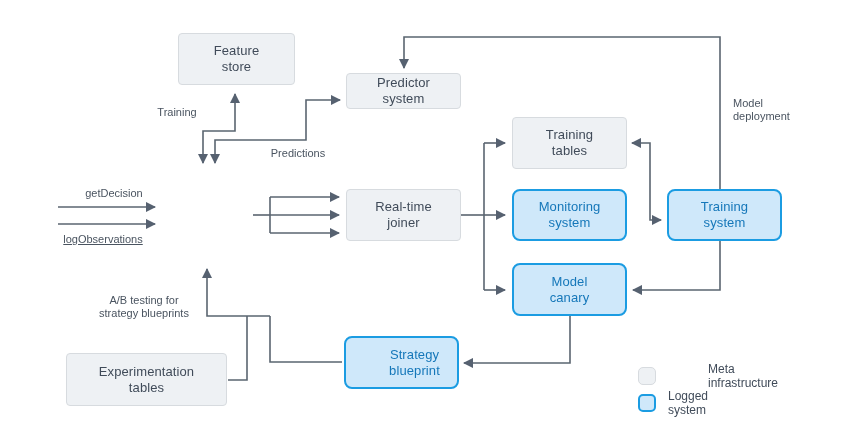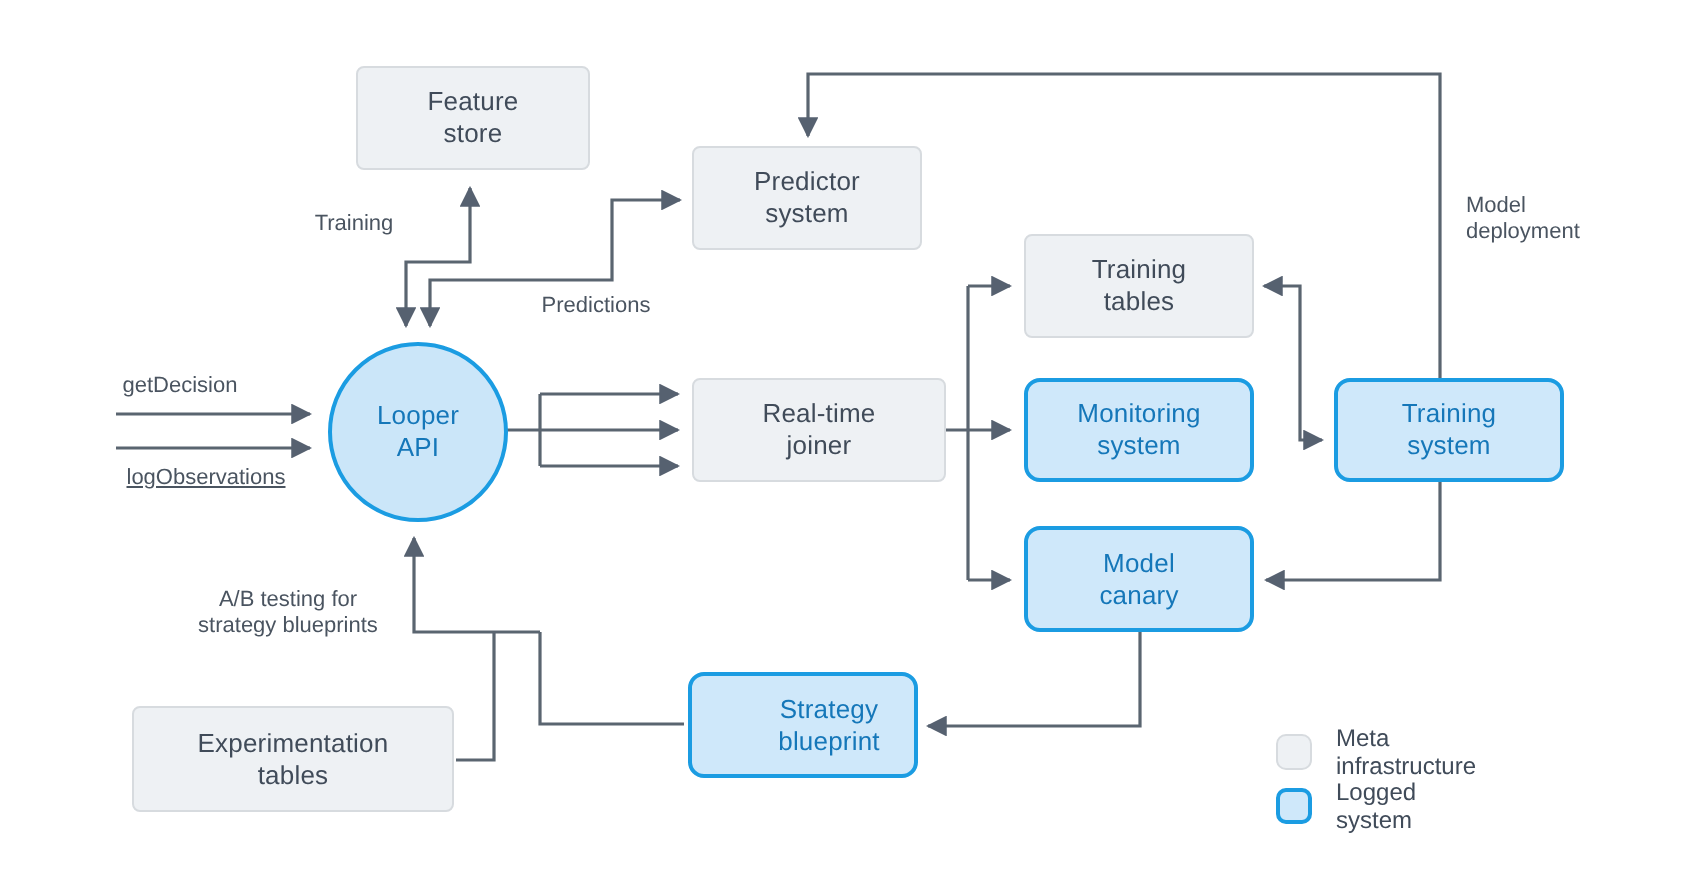--- a/index.html
+++ b/index.html
@@ -110,27 +110,25 @@
 
       <path d="M228,380 H247 V316"></path>
 
       <path d="M270,316 H207 V269" marker-end="url(#arw)"></path>
     </g>
   </svg>
 
   <div class="node meta" style="left:178px; top:33px; width:117px; height:52px;">Feature
 store</div>
 
-  <div class="node meta" style="left:346px; top:73px; width:115px; height:52px;">Predictor
+  <div class="node meta" style="left:346px; top:73px; width:115px; height:36px;">Predictor
 system</div>
 
-  <div class="node looper circle" style="left:164px; top:171px; width:90px; height:90px;">Looper
-API</div>
 
-  <div class="node meta" style="left:346px; top:189px; width:127px; height:52px;">Real-time
+  <div class="node meta" style="left:346px; top:189px; width:115px; height:52px;">Real-time
 joiner</div>
 
   <div class="node meta" style="left:512px; top:117px; width:115px; height:52px;">Training
 tables</div>
 
   <div class="node looper" style="left:512px; top:189px; width:115px; height:52px;">Monitoring
 system</div>
 
   <div class="node looper" style="left:667px; top:189px; width:115px; height:52px;">Training
 system</div>
@@ -141,33 +139,33 @@
   <div class="node looper" style="left:344px; top:336px; width:115px; height:53px;padding-left:26px;">Strategy
 blueprint</div>
 
   <div class="node meta" style="left:66px; top:353px; width:161px; height:53px;">Experimentation
 tables</div>
 
   <div class="edge-label" style="left:148px; top:106px; width:58px;">Training</div>
 
   <div class="edge-label" style="left:264px; top:147px; width:68px;">Predictions</div>
 
-  <div class="edge-label" style="left:40px; top:187px; width:100px;text-align:center;">getDecision</div>
+  <div class="edge-label" style="left:64px; top:187px; width:100px;text-align:center;">getDecision</div>
 
   <div class="edge-label" style="left:48px; top:233px; width:110px;text-decoration:underline;">logObservations</div>
 
 
   <div class="edge-label" style="left:83px; top:294px; width:122px;">A/B testing for
 strategy blueprints</div>
 
   <div class="edge-label left-align" style="left:733px; top:97px; width:80px;">Model
 deployment</div>
 
   <div class="legend">
-    <div class="legend-row" style="left:638px; top:362px;">
+    <div class="legend-row" style="left:638px; top:362px;gap:40px;">
       <span class="swatch meta"></span>
       <span class="legend-label">Meta infrastructure</span>
     </div>
     <div class="legend-row" style="left:638px; top:389px;">
       <span class="swatch looper"></span>
       <span class="legend-label">Logged system</span>
     </div>
   </div>
 
 </div>

